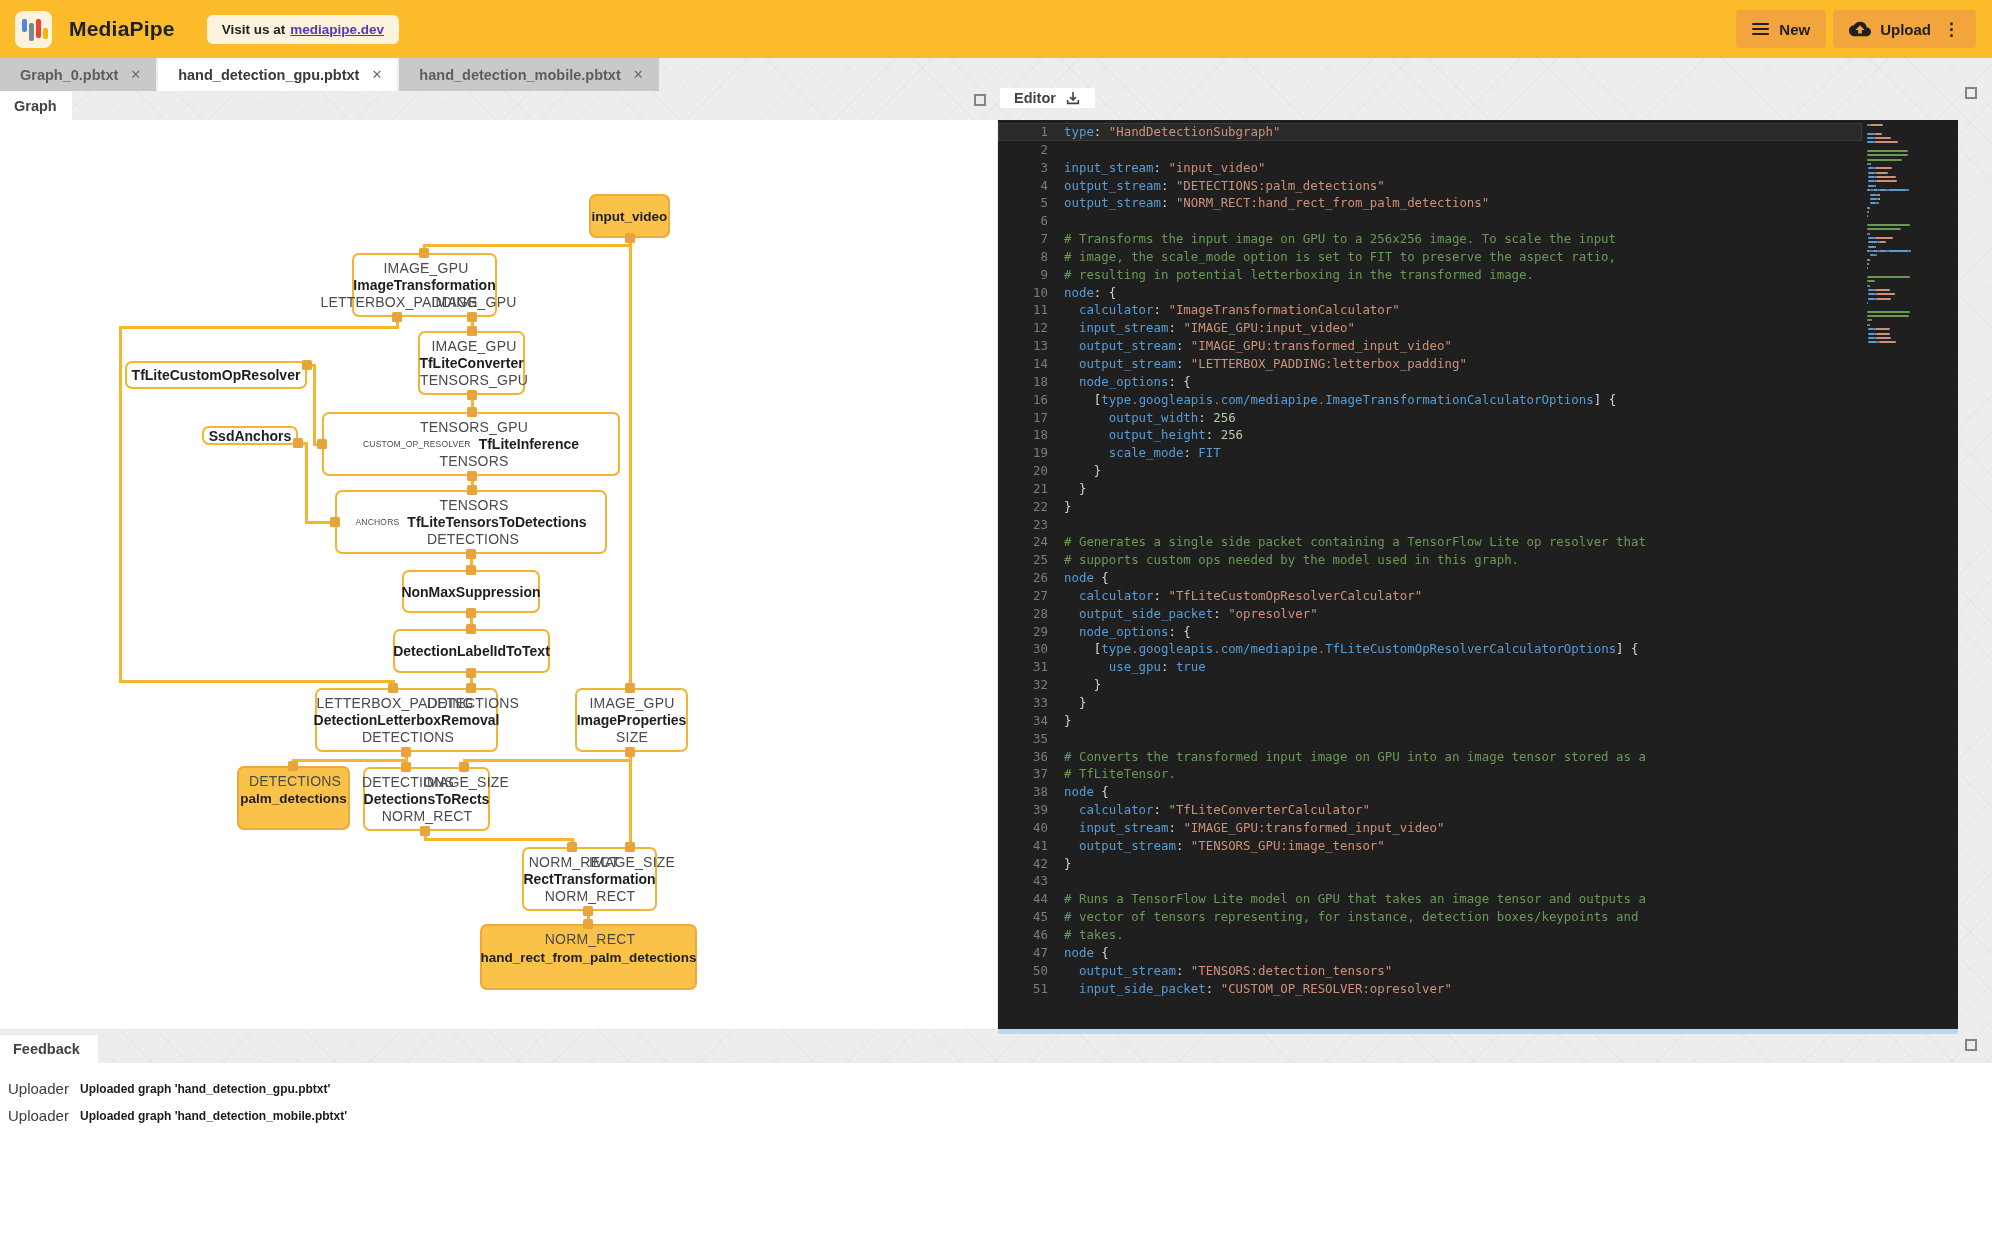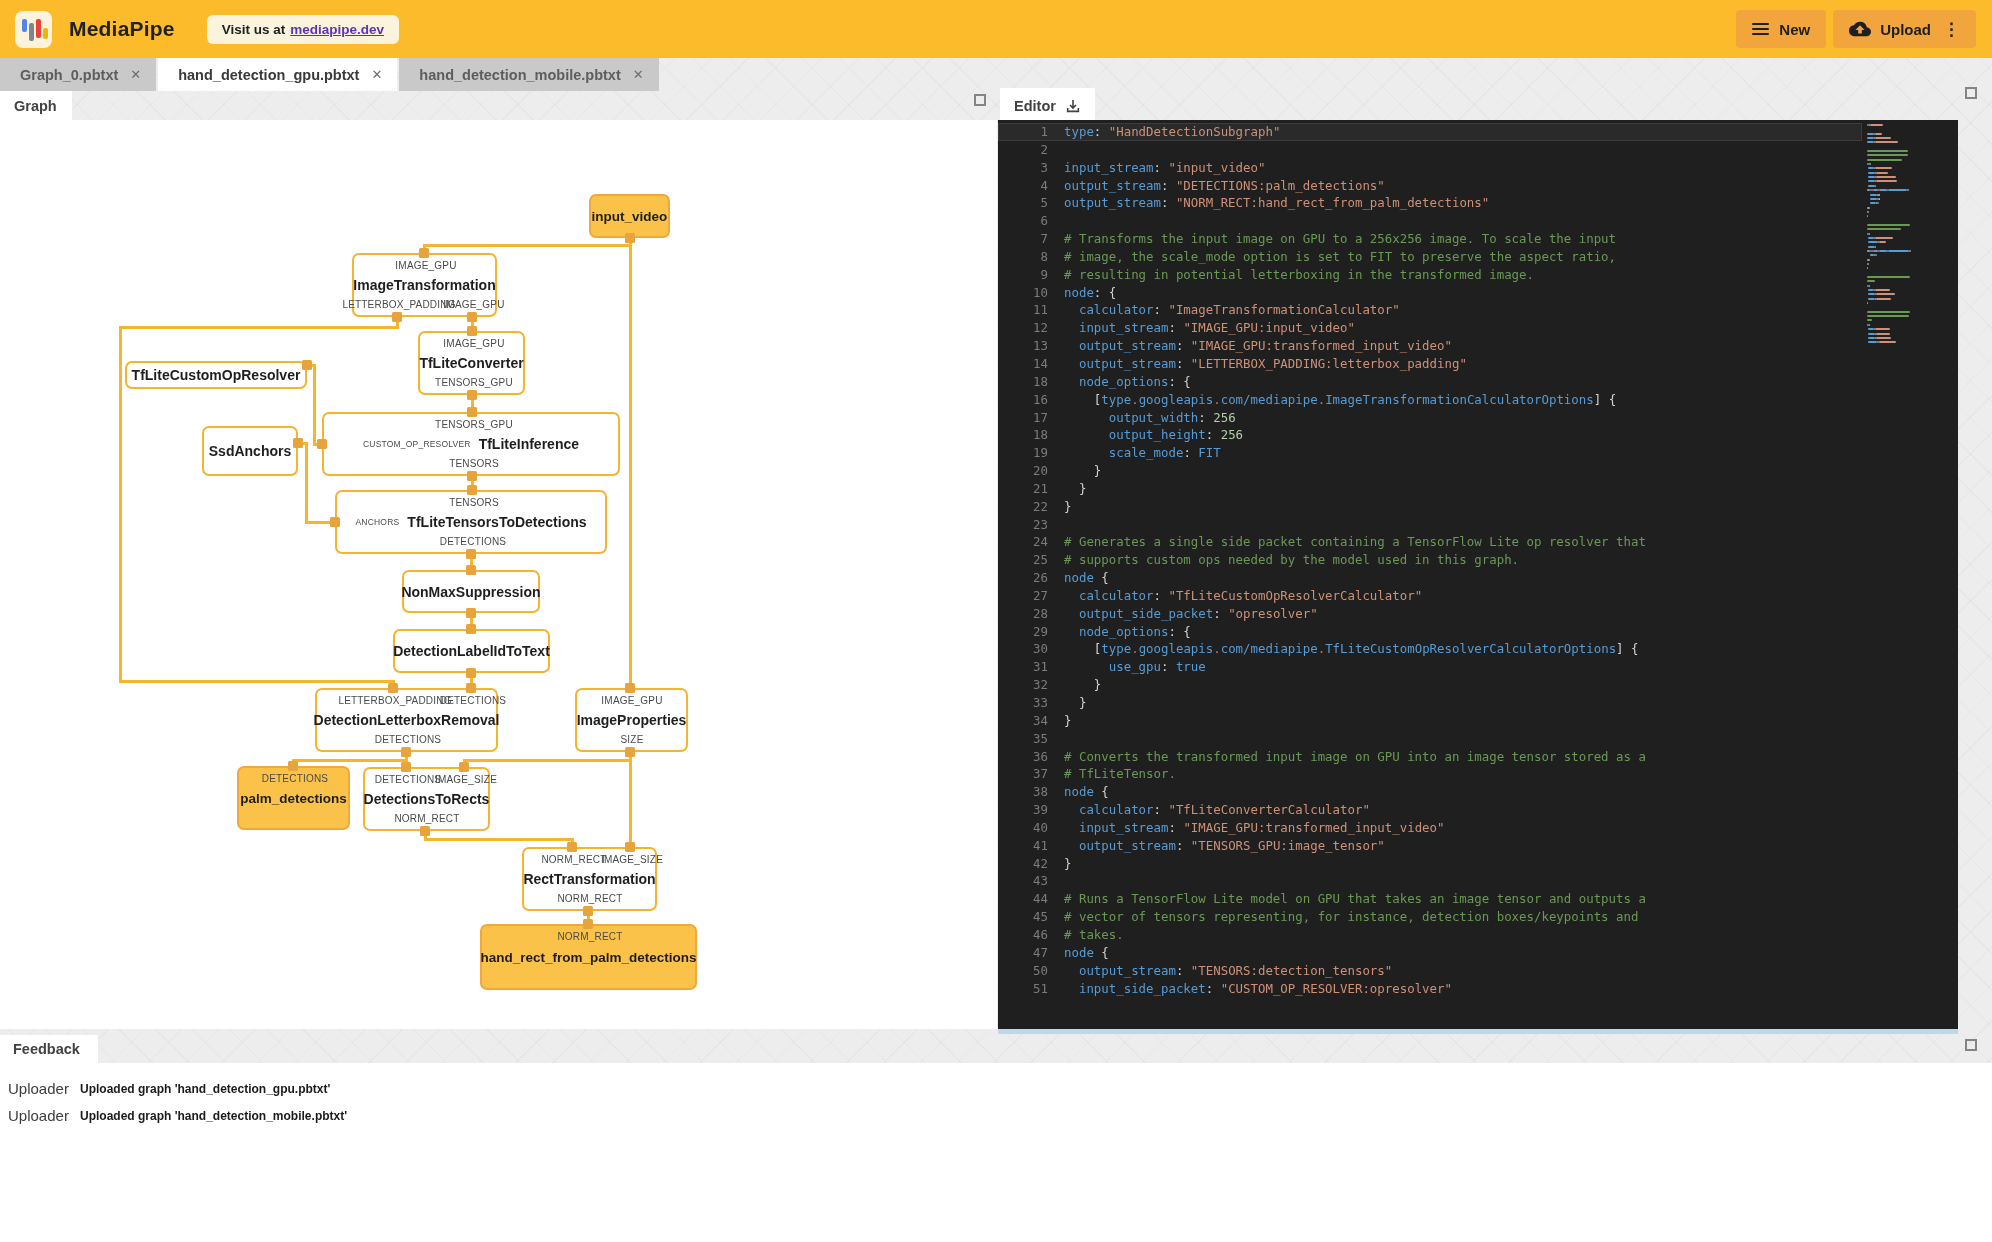--- a/index.html
+++ b/index.html
@@ -39,34 +39,34 @@
   .filetabs { position:absolute; left:0; top:58px; height:33px; display:flex; gap:2px; z-index:9; }
   .ftab { height:33px; background:#C9C9C9; display:flex; align-items:center; padding:0 15px 0 20px;
           font-size:14.5px; font-weight:bold; color:#5d5d5d; cursor:pointer; }
   .ftab.active { background:#ffffff; color:#3a3a3a; }
   .ftab .x { margin-left:12px; font-size:13px; font-weight:normal; color:#6d6d6d; cursor:pointer; }
 
   
   .ptab { position:absolute; background:#fff; display:flex; align-items:center; font-size:14.5px;
           font-weight:bold; color:#424242; cursor:pointer; }
   .graph-tab { left:0; top:91px; width:72px; height:29px; padding-left:14px; }
-  .editor-tab { left:1000px; top:88px; height:36px; padding:0 14px; gap:9px;justify-content:flex-end; }
+  .editor-tab { left:1000px; top:88px; height:20px; padding:0 14px; gap:9px;justify-content:flex-end; }
   .feedback-tab { left:0px; top:1035px; width:98px; height:28px; padding-left:13px; }
   .dl-icon { width:16px; height:16px; }
 
   
   .graph-panel { position:absolute; left:0; top:120px; width:997px; height:909px; background:#ffffff; overflow:hidden; }
   .edge { position:absolute; background:#F5B52F; z-index:1; }
   .gnode { position:absolute; background:#fff; border:2px solid #F6B32F; border-radius:7px; z-index:2; cursor:pointer; }
   .gnode.stream { background:#FBC24A; border-color:#F0A83C; }
   .gtitle { position:absolute; left:0; top:0; right:0; bottom:0; display:flex; align-items:center;
             justify-content:center; gap:8px; font-weight:bold; font-size:14px; color:#1e1e1e; white-space:nowrap; }
   .gnode.stream .gtitle { font-size:13.5px; }
   .gleft { font-size:8.5px; font-weight:500; color:#4a4a4a; letter-spacing:0.2px; }
-  .plabel { position:absolute; transform:translateX(-50%); font-size:10px; font-weight:500; color:#4a4a4a;
+  .plabel { position:absolute; transform:translateX(-50%); font-size:14px; font-weight:500; color:#4a4a4a;
             white-space:nowrap; letter-spacing:0.2px; z-index:2; }
   .plabel.top { top:5px; } .plabel.bot { bottom:5px; }
   .psq { position:absolute; width:10px; height:10px; background:#E8A43C; border-radius:1.5px; z-index:3; }
 
   
   .editor-panel { position:absolute; left:998px; top:120px; width:960px; height:909px; background:#1F1F1F;
                   overflow:hidden; cursor:text; }
   .code { position:absolute; left:0; top:3px; right:96px; font-family:"DejaVu Sans Mono", monospace;
           font-size:12.4px; }
   .cline { position:relative; height:17.85px; line-height:17.85px; white-space:pre; padding-left:66px; }
@@ -217,21 +217,21 @@
         <div class="gtitle">
           <span class="gleft">CUSTOM_OP_RESOLVER</span>
           <span>TfLiteInference</span>
         </div>
         <div class="plabel top" style="left: 150px;">TENSORS_GPU</div>
         <div class="plabel bot" style="left: 150px;">TENSORS</div>
       </div>
       <div class="psq" style="left: 467px; top: 287px;"></div>
       <div class="psq" style="left: 467px; top: 351px;"></div>
       <div class="psq" style="left: 317px; top: 319px;"></div>
-      <div class="gnode" style="left: 202px; top: 306px; width: 96px; height: 50px;">
+      <div class="gnode" style="left: 202px; top: 306px; width: 96px; height: 19px;">
         <div class="gtitle">
           <span>SsdAnchors</span>
         </div>
       </div>
       <div class="psq" style="left: 293px; top: 318px;"></div>
       <div class="gnode" style="left: 335px; top: 370px; width: 272px; height: 64px;">
         <div class="gtitle">
           <span class="gleft">ANCHORS</span>
           <span>TfLiteTensorsToDetections</span>
         </div>

